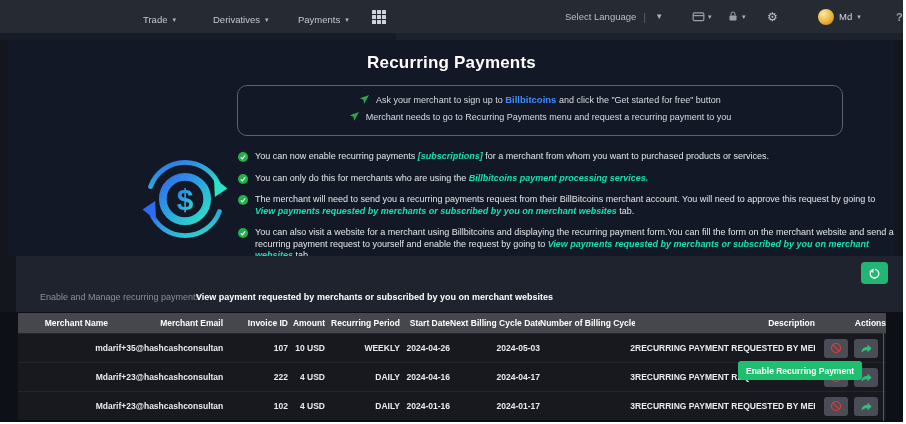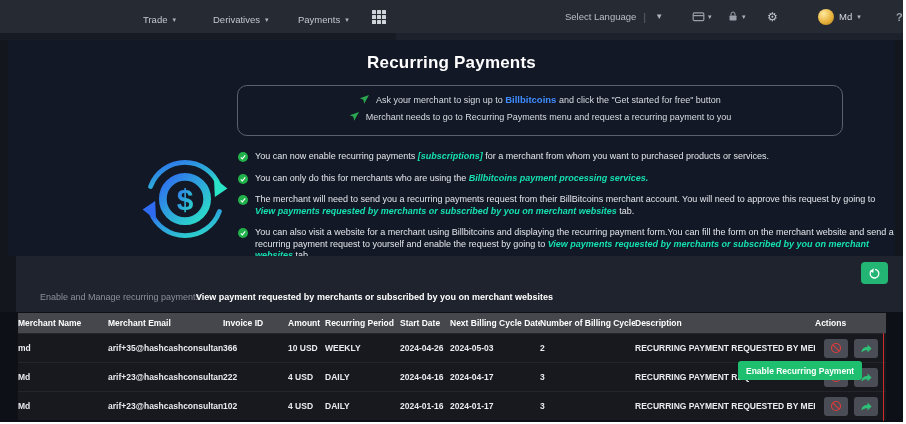--- a/index.html
+++ b/index.html
@@ -59,21 +59,21 @@
   .tab.inactive { left:24px; color:#8a909b; }
   .tab.active { left:180px; color:#ffffff; font-weight:bold; }
 
   
   .table-section { position:absolute; left:0; top:312px; width:100%; height:110px; background:#0d1016; }
   .table { position:absolute; left:18px; top:1px; width:868px; }
   .thead { display:flex; height:20px; background:#45474c; align-items:center;
            font-size:8.5px; font-weight:bold; color:#ffffff; }
   .trow { display:flex; height:29px; background:#17191f; align-items:center;
           font-size:8.5px; font-weight:bold; color:#e9ebef; border-top:1px solid #23252c; }
-  .td { flex:none; text-align:left; overflow:hidden; white-space:nowrap; }
+  .td { flex:none; text-align:right; overflow:hidden; white-space:nowrap; }
   .c1{width:90px;} .c2{width:115px;} .c3{width:65px;} .c4{width:37px;} .c5{width:75px;}
   .c6{width:50px;} .c7{width:90px;} .c8{width:95px;} .c9{width:180px;} .c10{width:71px;}
   .actions-cell { display:flex; gap:6px; justify-content:center; align-items:center; }
   .action-btn { width:24px; height:19px; background:#4a4d55; border-radius:3px;
                 display:flex; align-items:center; justify-content:center; cursor:pointer; }
 
   .red-line { position:absolute; left:883px; top:333px; width:1px; height:88px; background:#cc2b2b; }
   .tooltip { position:absolute; left:738px; top:361px; height:19px; padding:0 8px; background:#1ec070;
              color:#ffffff; font-size:8.5px; font-weight:bold; border-radius:3px;
              display:flex; align-items:center; z-index:5; }
@@ -228,21 +228,21 @@
         <div class="td c6">Start Date</div>
         <div class="td c7">Next Billing Cycle Date</div>
         <div class="td c8">Number of Billing Cycles</div>
         <div class="td c9">Description</div>
         <div class="td c10">Actions</div>
       </div>
 
       <div class="trow">
         <div class="td c1">md</div>
         <div class="td c2">arif+35@hashcashconsultants.com</div>
-        <div class="td c3">366</div>
+        <div class="td c3">107</div>
         <div class="td c4">10 USD</div>
         <div class="td c5">WEEKLY</div>
         <div class="td c6">2024-04-26</div>
         <div class="td c7">2024-05-03</div>
         <div class="td c8">2</div>
         <div class="td c9">RECURRING PAYMENT REQUESTED BY MERCHANT</div>
         <div class="td c10 actions-cell">
           <div class="action-btn">
             <svg width="12" height="12" viewBox="0 0 16 16">
               <circle cx="8" cy="8" r="6" fill="none" stroke="#e23b3b" stroke-width="1.6"></circle>

